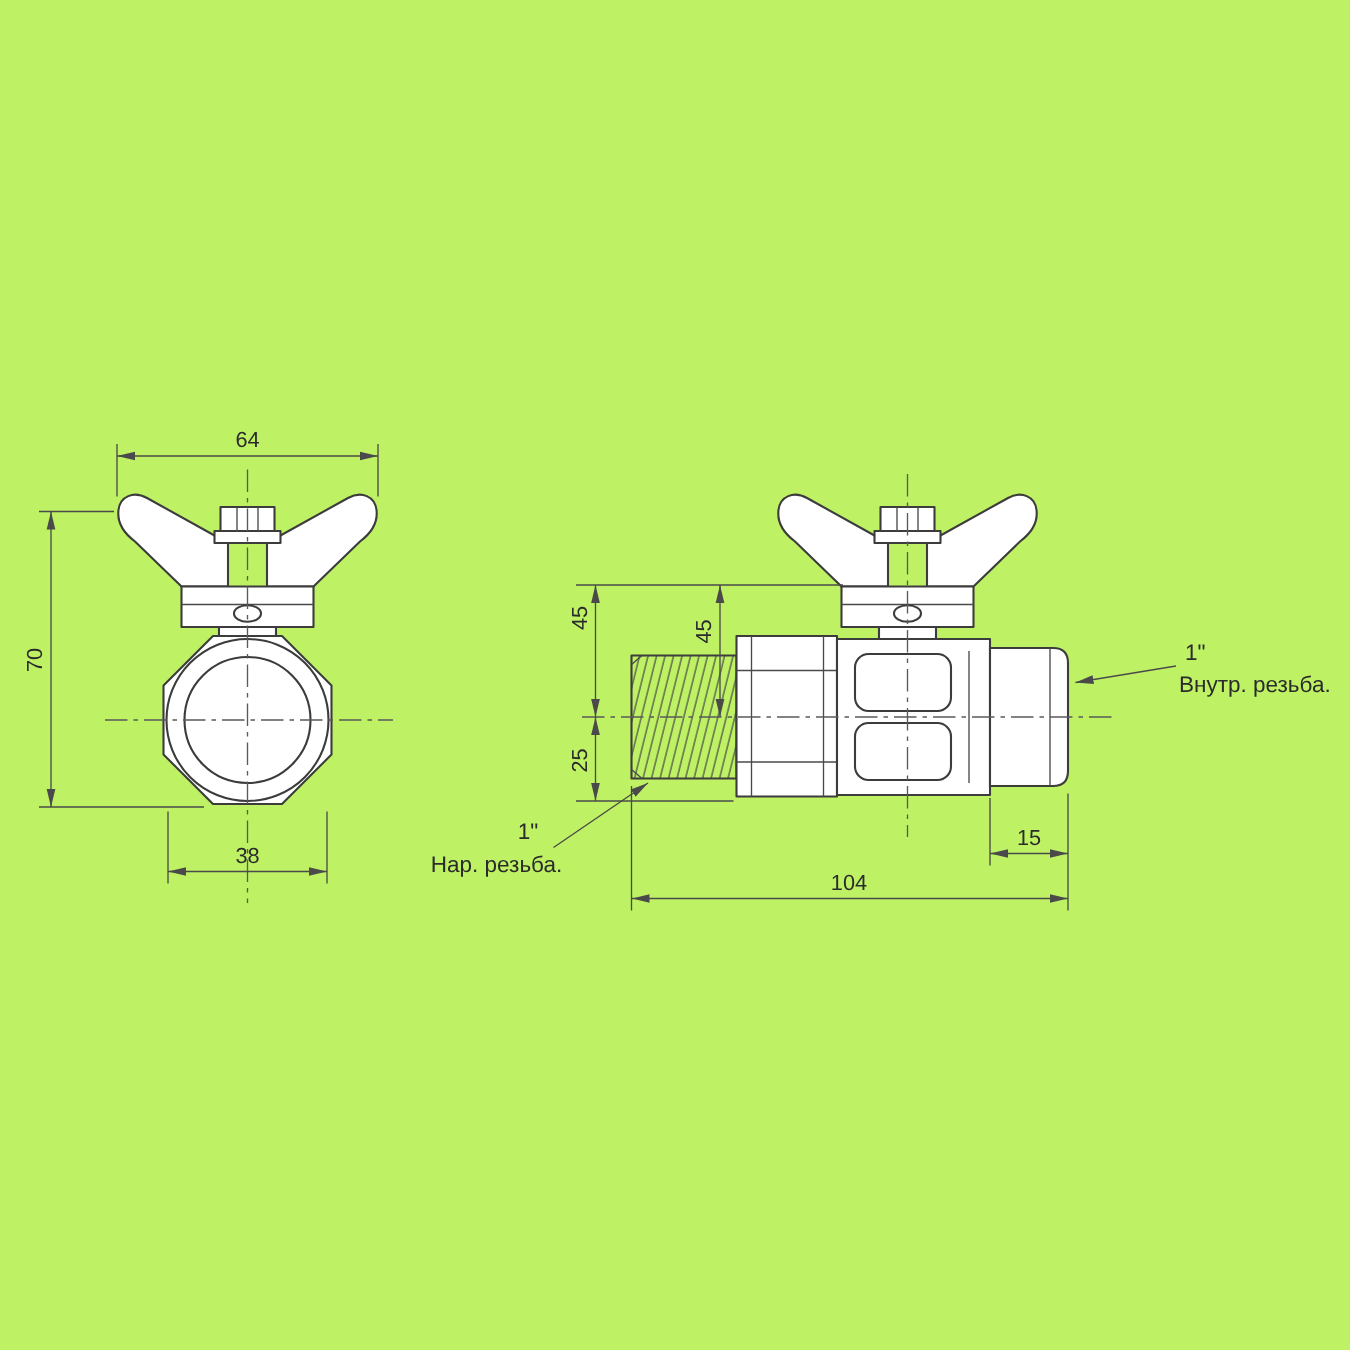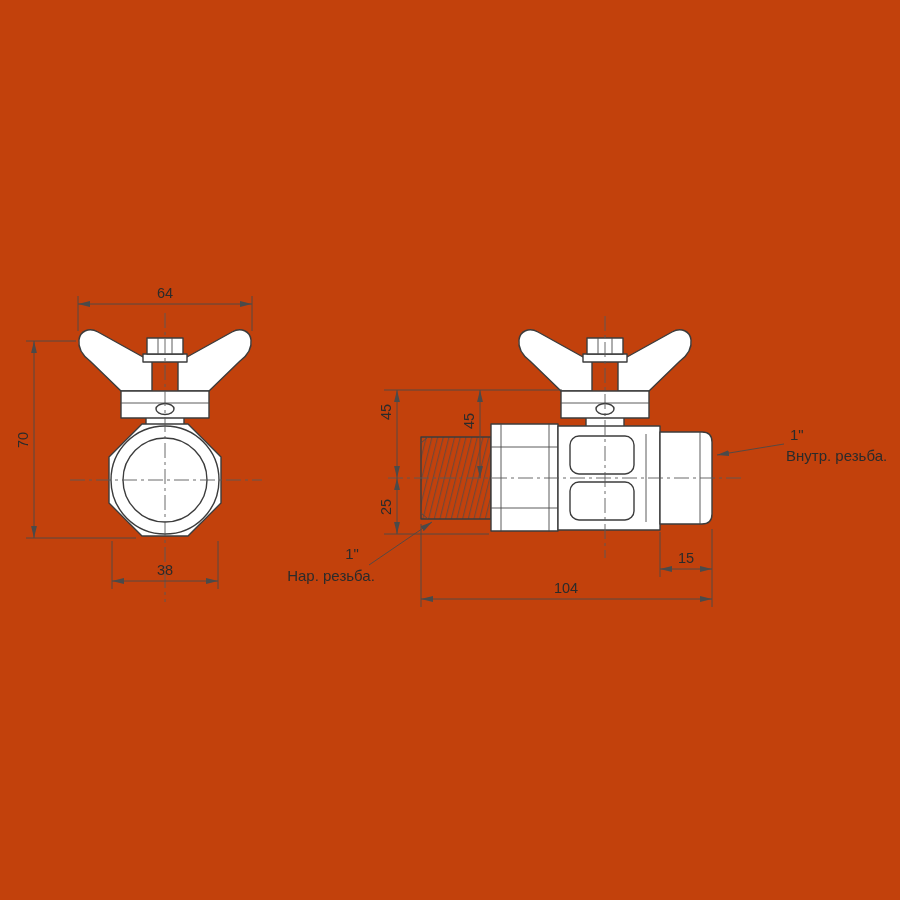--- a/index.html
+++ b/index.html
@@ -1,16 +1,16 @@
 <!DOCTYPE html>
 <html><head>
 <meta charset="utf-8">
 <style>
   html,body{margin:0;padding:0;background:#ffffff;}
-  .canvas{width:900px;height:900px;background:#c2410c;position:relative;overflow:hidden;}
+  .canvas{width:900px;height:900px;background:#bef264;position:relative;overflow:hidden;}
   svg{display:block;}
   
   .p  {fill:#ffffff;stroke:#3c3c3c;stroke-width:1.4;stroke-linejoin:round;}
   .pn {fill:none;stroke:#3c3c3c;stroke-width:1.4;stroke-linejoin:round;}
   .tn {fill:none;stroke:#4a4a4a;stroke-width:0.9;}
   
   .cl {fill:none;stroke:#5a5a5a;stroke-width:0.9;stroke-dasharray:15 4 3 4;}
   
   .dl {fill:none;stroke:#4a4a4a;stroke-width:0.9;}
   

